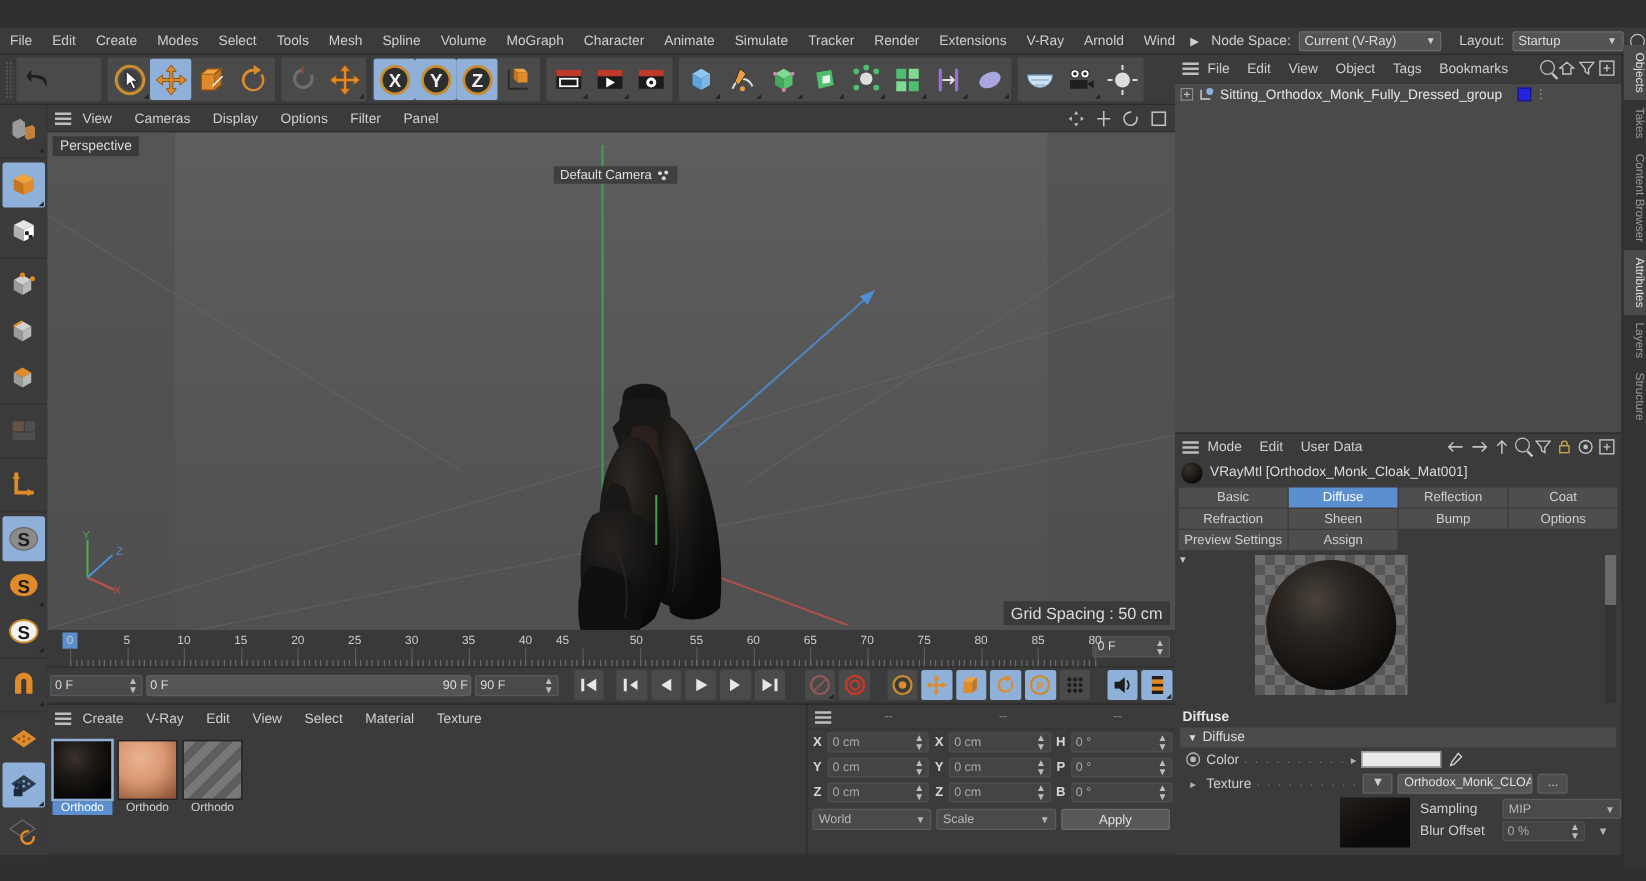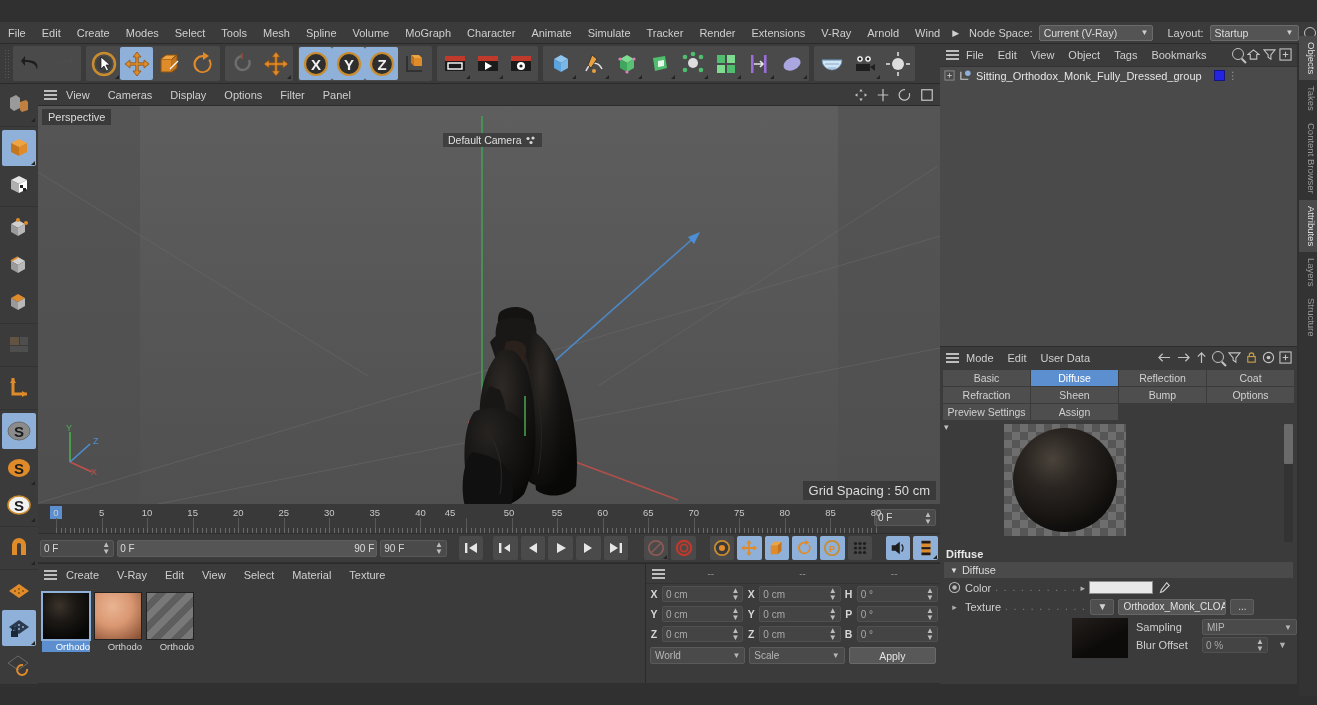--- a/index.html
+++ b/index.html
@@ -109,21 +109,21 @@
       border-left:4px solid transparent; border-bottom:4px solid #232323;}
 
   
   .matwrap { position:absolute; left:38px; top:563px; width:607px; height:120px; background:#3b3b3b;
              border-top:1px solid #2a2a2a;}
   .mathdr { height:22px; display:flex; align-items:center; padding-left:6px; }
   .mathdr .mi { padding:0 9px; font-size:11px; color:#cfcfcf; }
   .matgrid { display:flex; padding:6px 4px; gap:4px; }
   .matcell { width:48px; }
   .matsw { width:48px; height:48px; border:1px solid #222; }
-  .matname { font-size:9.5px; text-align:right; color:#d2d2d2; margin-top:1px;
+  .matname { font-size:9.5px; text-align:center; color:#d2d2d2; margin-top:1px;
              white-space:nowrap; overflow:hidden; }
   .matcell.sel .matsw { outline:2px solid #8fb0d8; outline-offset:-1px; }
   .matcell.sel .matname { background:#5b8fd0; color:#fff; }
 
   
   .coordwrap { position:absolute; left:645px; top:563px; width:295px; height:120px;
                background:#3b3b3b; border-left:1px solid #2a2a2a; border-top:1px solid #2a2a2a;}
   .coordhdr { height:20px; display:flex; align-items:center; padding-left:6px; gap:0;
               border-bottom:1px solid #333; }
   .coordhdr .ch { width:92px; text-align:center; font-size:10px; color:#8c8c8c; }
@@ -1269,20 +1269,24 @@
             <circle cx="7" cy="7" r="5.5" fill="none" stroke="#c2c2c2" stroke-width="1.2"></circle>
             <circle cx="7" cy="7" r="2" fill="#c2c2c2"></circle>
           </svg>
         <svg width="13" height="13" viewBox="0 0 14 14">
             <rect x="1" y="1" width="12" height="12" fill="none" stroke="#c2c2c2" stroke-width="1.2"></rect>
             <path d="M7 4 V10 M4 7 H10" stroke="#c2c2c2" stroke-width="1.2"></path>
           </svg>
       </div>
     </div>
 
+    <div class="mattitle">
+      <span class="sw"></span>
+      <span class="txt">VRayMtl [Orthodox_Monk_Cloak_Mat001]</span>
+    </div>
 
     <div class="tabrow" style="margin-top:2px" id="mtabs1">
         <div class="mtab">Basic</div>
         <div class="mtab act">Diffuse</div>
         <div class="mtab">Reflection</div>
         <div class="mtab">Coat</div>
       </div>
     <div class="tabrow" style="margin-top:1px" id="mtabs2">
         <div class="mtab">Refraction</div>
         <div class="mtab">Sheen</div>

